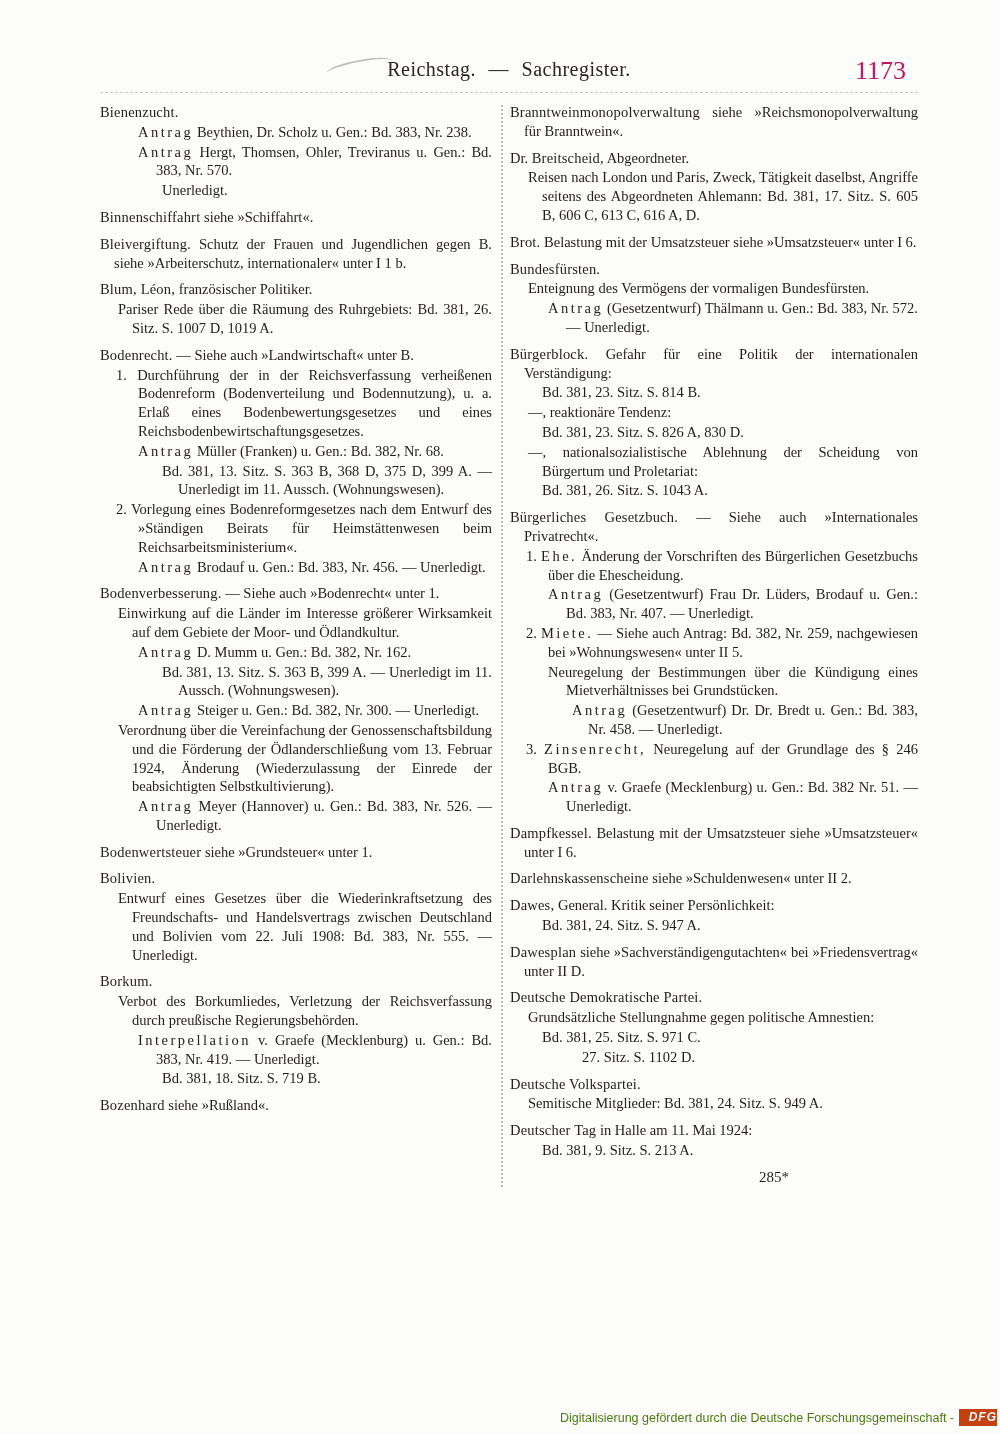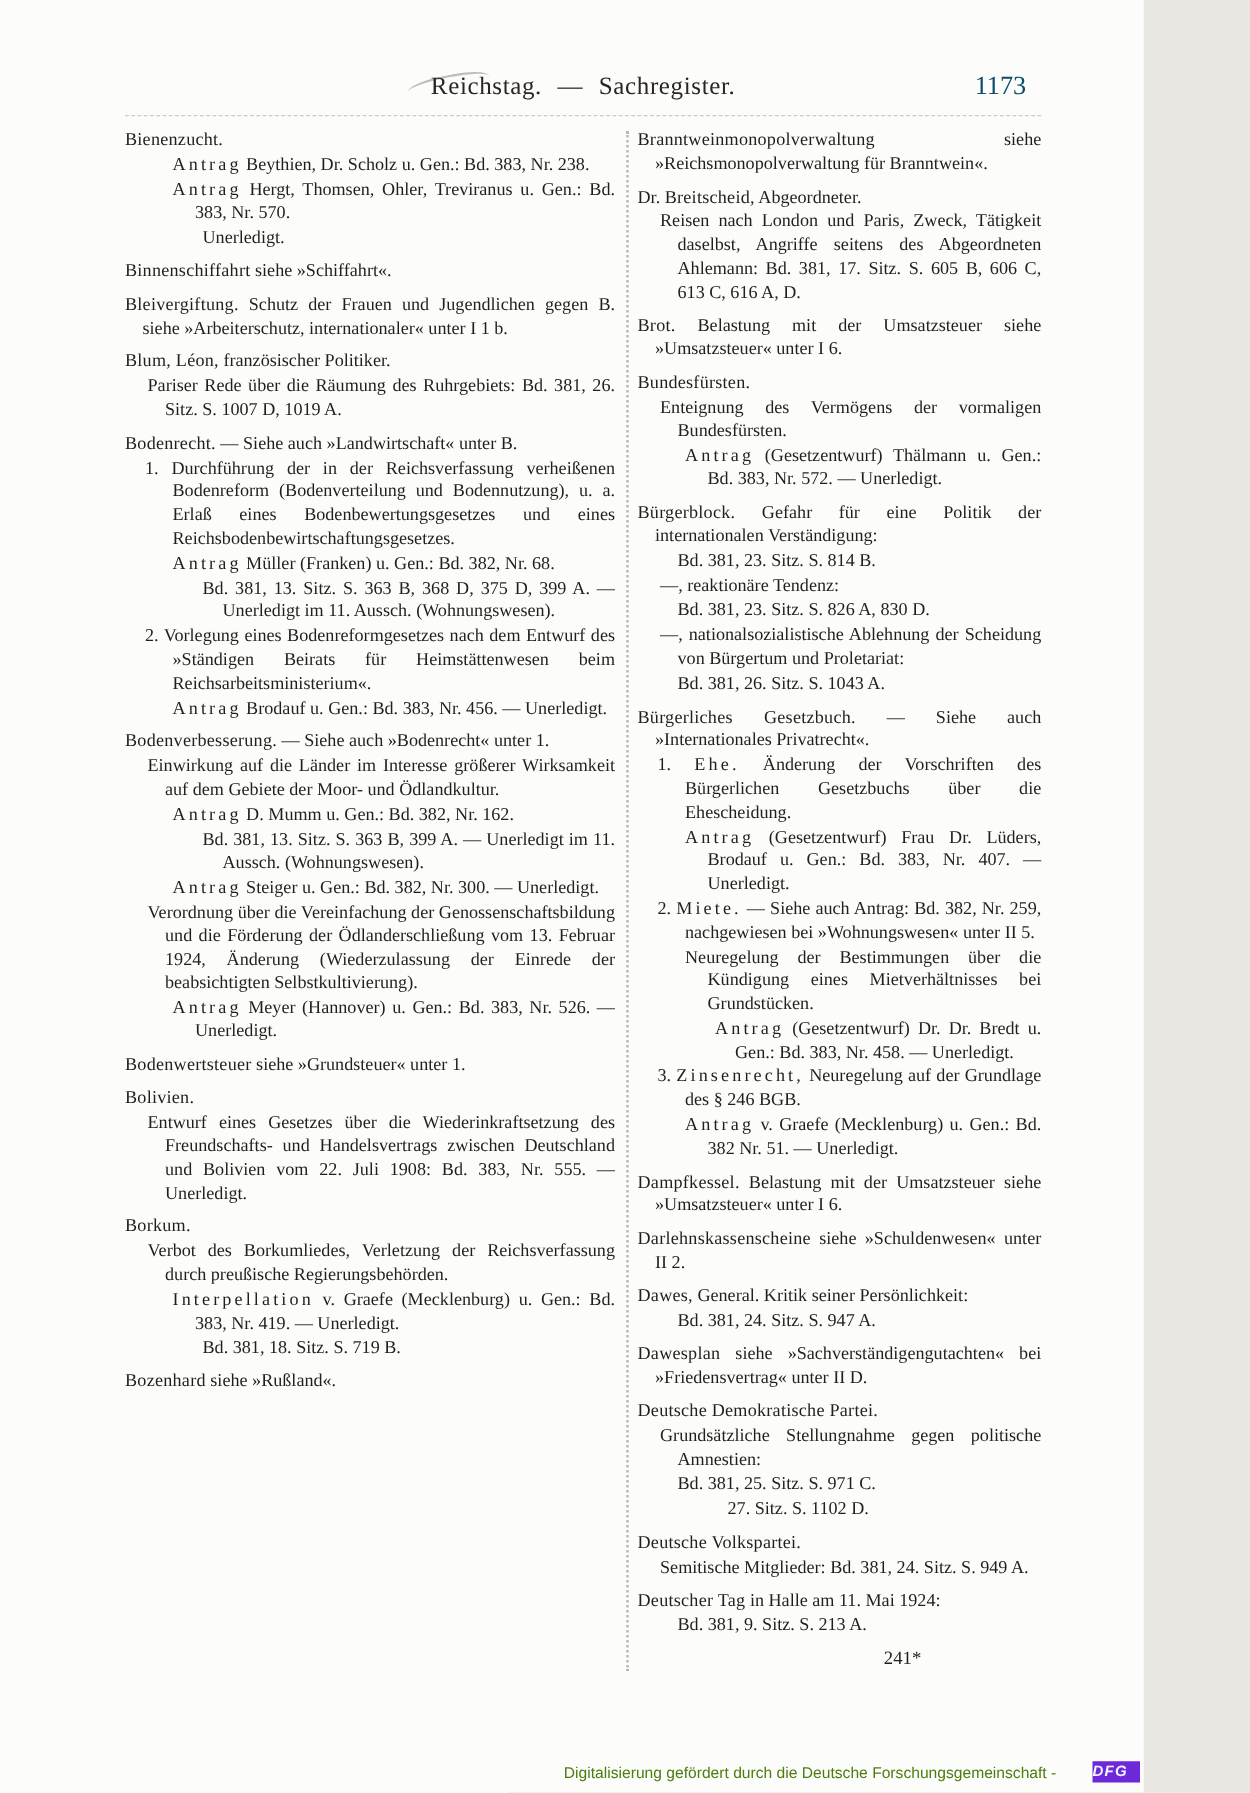--- a/index.html
+++ b/index.html
@@ -1,33 +1,33 @@
 <!DOCTYPE html>
 <html><head>
 <meta charset="utf-8">
 <style>
   html,body{margin:0;padding:0;background:#e8e6e1;}
   .page{
     position:relative;
-    width:915px;height:1434px;
+    width:1000px;height:1434px;
     background:#fcfcfa;
     font-family:"Liberation Serif","DejaVu Serif",serif;
     color:#221e1a;
     box-sizing:border-box;
     padding:58px 82px 0 100px;
     overflow:hidden;
   }
   
   .hdr{position:relative;height:34px;}
   .hdr-title{
     position:absolute;left:0;right:0;text-align:center;
     font-size:20px;word-spacing:7px;letter-spacing:.5px;color:#2a2622;
   }
   .hdr-page{
-    position:absolute;right:12px;top:-2px;font-size:21px;color:#0c4a6e;
+    position:absolute;right:12px;top:-2px;font-size:26px;color:#be185d;
   }
   .hdr-rule{border-top:1px dashed #c3beb4;opacity:.8;margin-bottom:10px;}
   .pencil{
     position:absolute;top:60px;left:326px;width:66px;height:12px;
     border-top:2px solid rgba(112,106,96,.42);border-radius:50%;
     transform:rotate(-11deg);
   }
   
   .content{display:flex;align-items:stretch;}
   .col{font-size:14.5px;line-height:18.8px;text-align:justify;}
@@ -49,22 +49,22 @@
   .sig{margin-top:5px;padding-left:61%;font-size:15px;text-align:left;}
   
   .footer{
     position:absolute;right:3px;bottom:8px;
     display:flex;align-items:center;gap:5px;
     font-family:"Liberation Sans","DejaVu Sans",sans-serif;
   }
   .footer-text{font-size:12.5px;font-weight:normal;color:#4d7c0f;}
   .dfg{
     display:inline-block;min-width:38px;height:17px;line-height:17px;
-    background:#6d28d9;color:#f4f4ff;text-align:left;
-    font-size:12px;font-weight:bold;font-style:italic;letter-spacing:1px;margin-left:24px;
+    background:#c2410c;color:#f4f4ff;text-align:right;
+    font-size:12px;font-weight:bold;font-style:italic;letter-spacing:1px;
   }
 </style>
 </head>
 <body>
 
 <div class="page">
   <div class="pencil"></div>
 
   <div class="hdr">
     <div class="hdr-title">Reichstag. — Sachregister.</div>
@@ -183,21 +183,21 @@
           </div>
           <div class="entry">
             <p class="p0"><span class="b">Deutsche Volkspartei.</span></p>
             <p class="p1"><span>Semitische Mitglieder: Bd. 381, 24. Sitz. S. 949 A.</span></p>
           </div>
           <div class="entry">
             <p class="p0"><span class="b">Deutscher Tag</span><span> in Halle am 11. Mai 1924:</span></p>
             <p class="pb"><span>Bd. 381, 9. Sitz. S. 213 A.</span></p>
           </div>
         </div>
-      <div class="sig">241*</div>
+      <div class="sig">285*</div>
     </div>
   </div>
 
   <div class="footer">
     <span class="footer-text">Digitalisierung gefördert durch die Deutsche Forschungsgemeinschaft -</span>
     <span class="dfg">DFG</span>
   </div>
 </div>
 
 </body></html>

